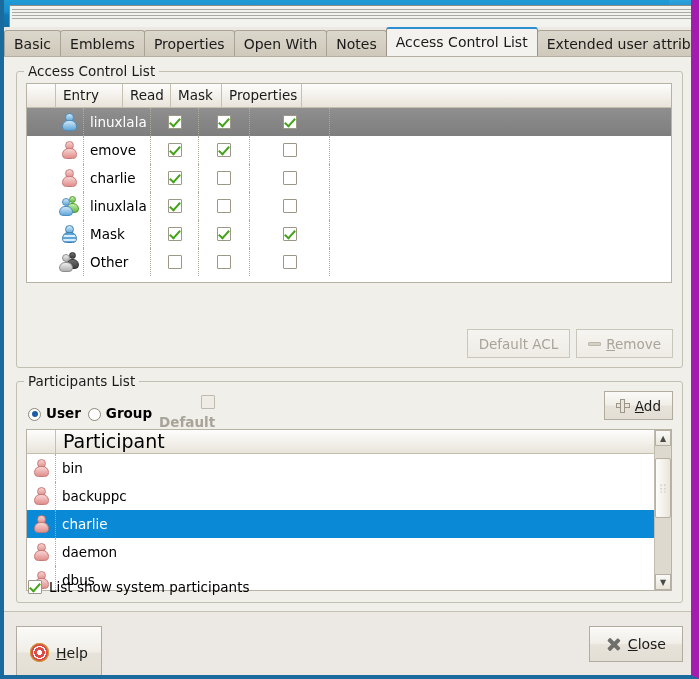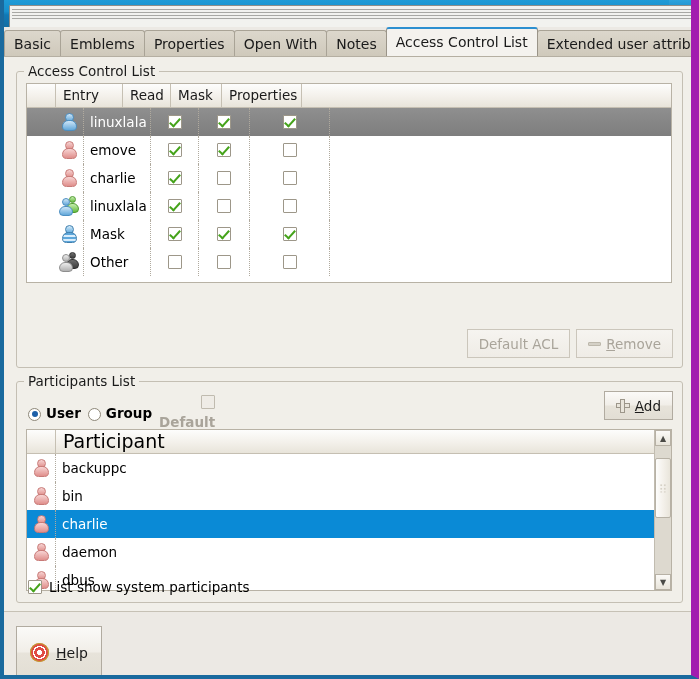--- a/index.html
+++ b/index.html
@@ -738,30 +738,30 @@
             <div class="hc p-name">Participant</div>
           </div>
 
           <div class="plist-row">
             <div class="cell p-icon">
                 <span class="person red">
                   <span class="head"></span>
                   <span class="body"></span>
                 </span>
               </div>
-            <div class="cell p-name">backuppc</div>
+            <div class="cell p-name">bin</div>
           </div>
           <div class="plist-row">
             <div class="cell p-icon">
                 <span class="person red">
                   <span class="head"></span>
                   <span class="body"></span>
                 </span>
               </div>
-            <div class="cell p-name">bin</div>
+            <div class="cell p-name">backuppc</div>
           </div>
           <div class="plist-row selected">
             <div class="cell p-icon">
                 <span class="person red">
                   <span class="head"></span>
                   <span class="body"></span>
                 </span>
               </div>
             <div class="cell p-name">charlie</div>
           </div>
@@ -803,15 +803,19 @@
       </div>
     </div>
 
   </div>
 
   <div class="bottombar">
     <div class="btn" id="help-button">
       <span class="life-ring"></span>
       <span><u>H</u>elp</span>
     </div>
+    <div class="btn" id="close-button">
+      <span class="x-icon"></span>
+      <span><u>C</u>lose</span>
+    </div>
   </div>
 
 </div>
 
 </body></html>

